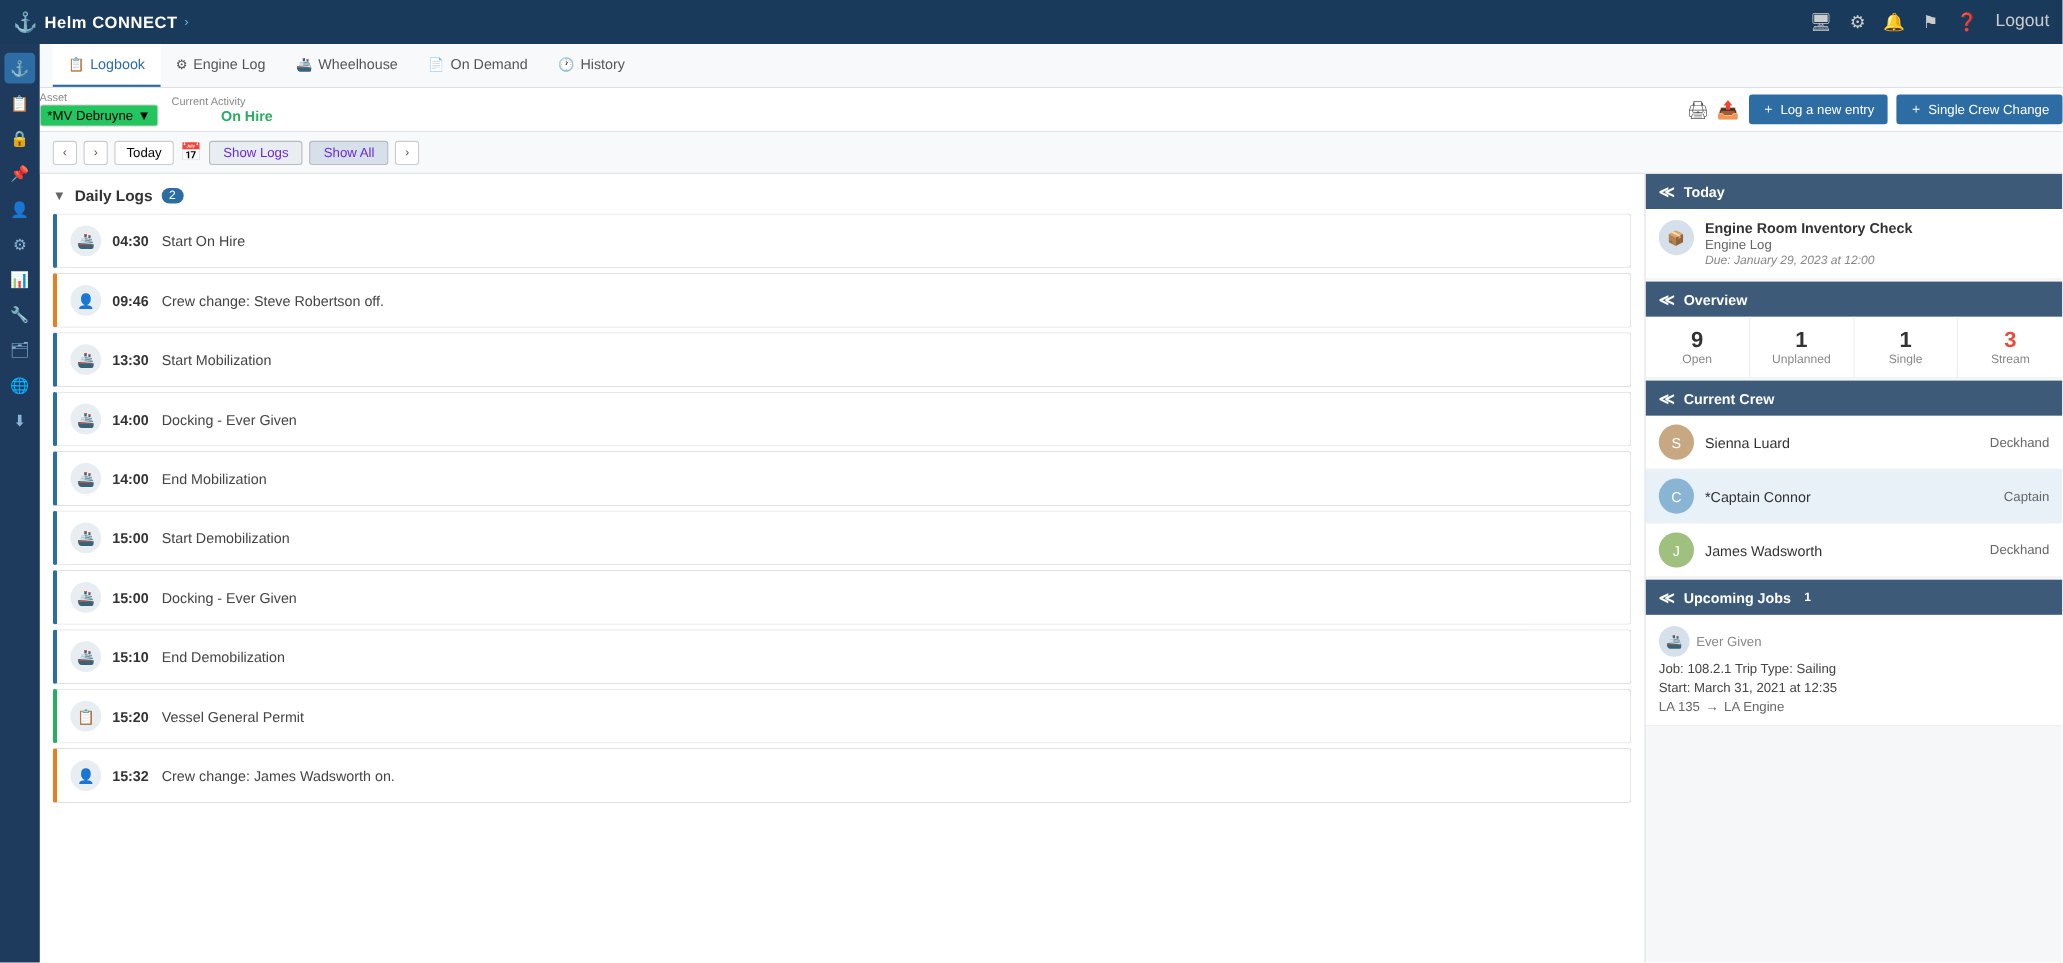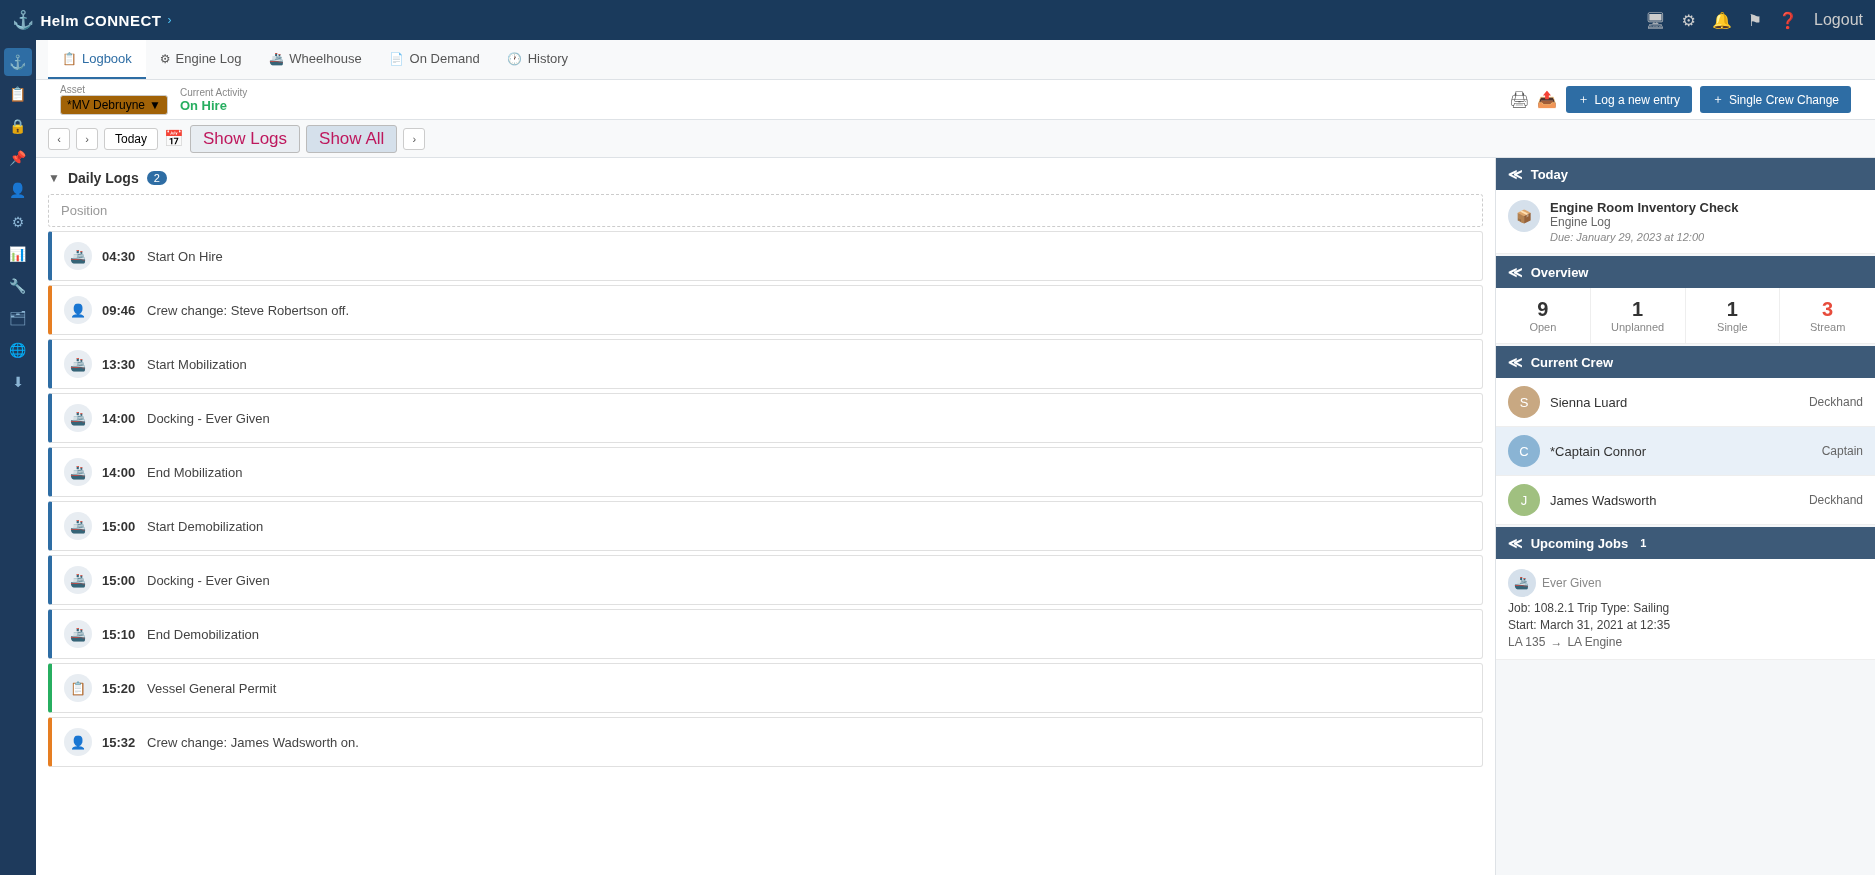--- a/index.html
+++ b/index.html
@@ -84,36 +84,37 @@
       border-bottom: 2px solid #2e6da4;
       background: white;
     }
     .tab-icon { font-size: 12px; }
 
     
     .toolbar {
       display: flex;
       align-items: center;
       justify-content: space-between;
-      padding: 6px 24px;
+      padding: 6px 0;
       background: white;
       border-bottom: 1px solid #dee2e6;
       height: 40px;
       flex-shrink: 0;
     }
     .toolbar-left { display: flex; align-items: center; gap: 12px; }
     .asset-select {
       display: flex; align-items: center; gap: 4px;
       border: 1px solid #ccc; border-radius: 3px;
       padding: 2px 6px; font-size: 12px; cursor: pointer;
-      background: #a16207;
+      background: #22c55e;
     }
     .status-badge {
       font-size: 13px; font-weight: 600;
       color: #27ae60;
+      margin-left: 45px;
     }
     .toolbar-right { display: flex; align-items: center; gap: 8px; }
     .btn-primary {
       display: flex; align-items: center; gap: 5px;
       background: #2e6da4; color: white;
       border: none; border-radius: 3px;
       padding: 5px 12px; font-size: 12px; cursor: pointer;
     }
 
     
@@ -140,21 +141,21 @@
     }
     .date-display {
       font-size: 13px; font-weight: 500; color: #333;
       flex: 1;
     }
     .show-logs-btn, .show-all-btn {
       padding: 3px 12px;
       border: 1px solid #bbb;
       border-radius: 3px;
       background: #e8edf2;
-      font-size: 17px; cursor: pointer; color: #be185d;
+      font-size: 12px; cursor: pointer; color: #6d28d9;
     }
     .show-all-btn { background: #d5e0eb; }
     .next-arrow {
       width: 22px; height: 22px;
       display: flex; align-items: center; justify-content: center;
       border: 1px solid #ccc; border-radius: 3px;
       background: white; cursor: pointer; font-size: 11px; color: #555;
     }
 
     
@@ -431,21 +432,20 @@
   <div class="content-area">
 
     <div class="log-list">
 
       <div class="section-header">
         <span class="collapse-icon">▼</span>
         <span class="section-title">Daily Logs</span>
         <span class="section-badge">2</span>
       </div>
 
-      <div class="reading-input">Position</div>
 
       <div class="log-entry" style="border-left-color:#2e6da4;">
         <div class="log-entry-icon">🚢</div>
         <span class="log-time">04:30</span>
         <span class="log-desc">Start On Hire</span>
       </div>
 
       <div class="log-entry orange">
         <div class="log-entry-icon">👤</div>
         <span class="log-time">09:46</span>

